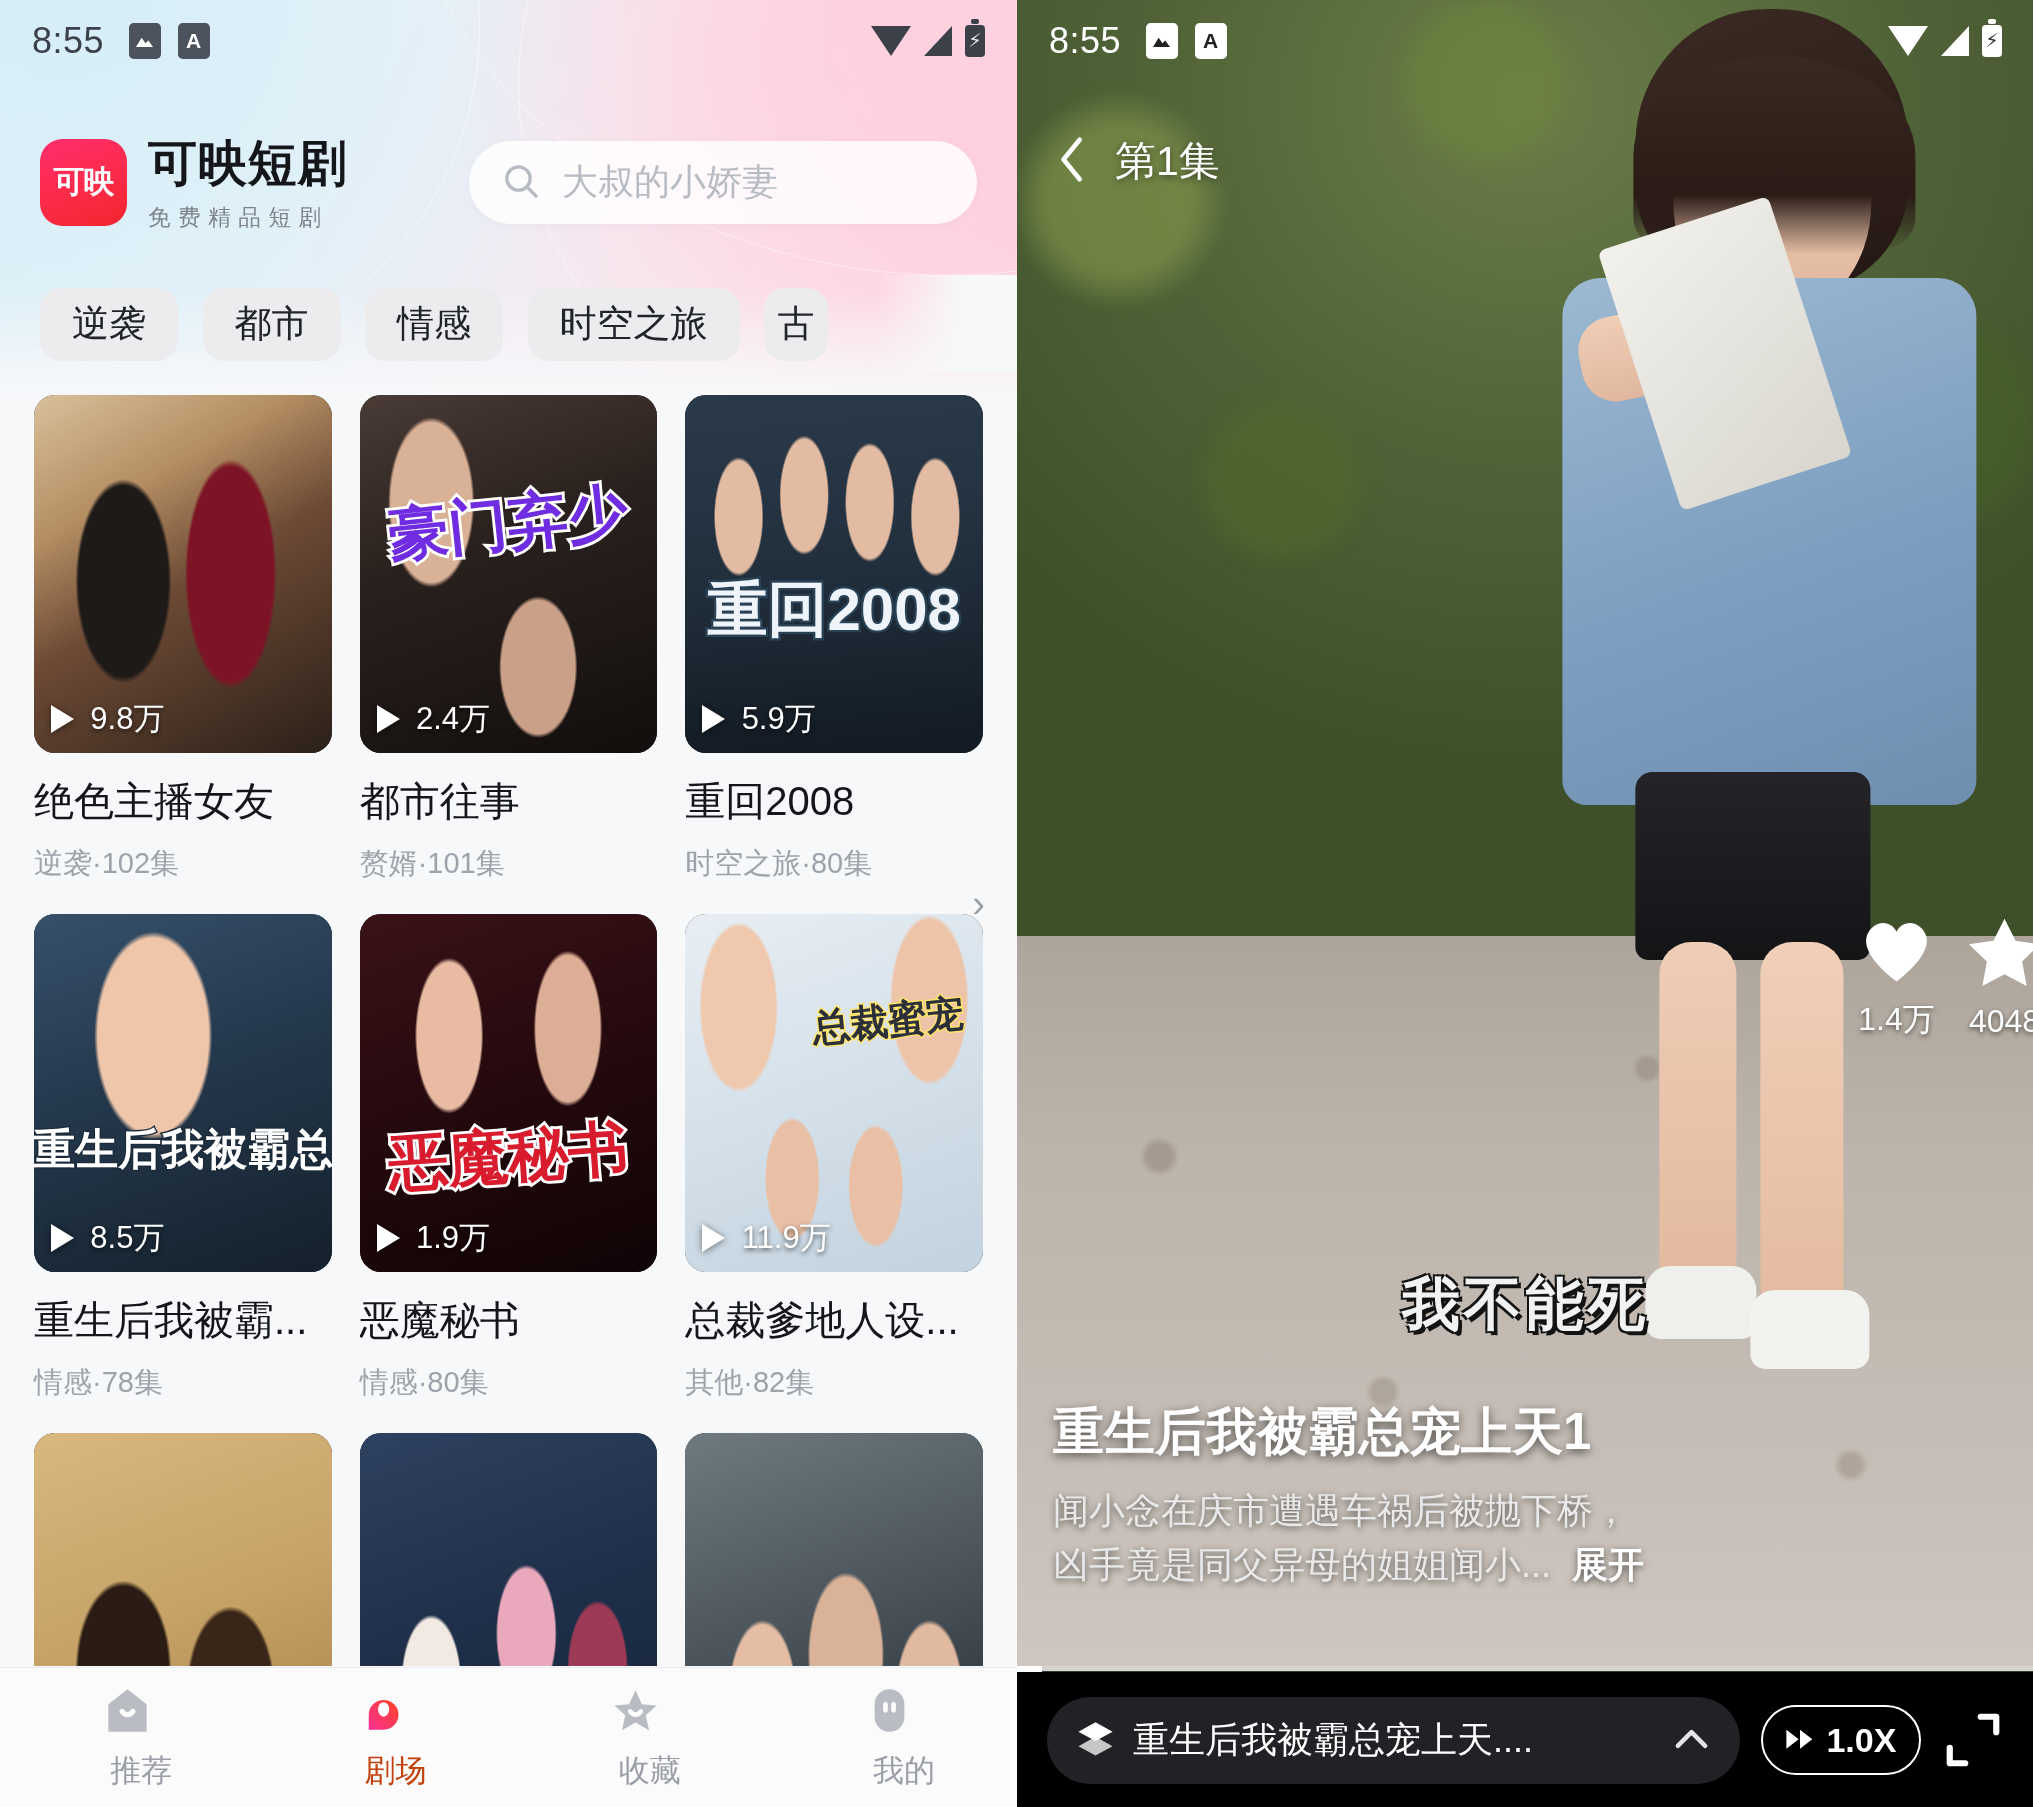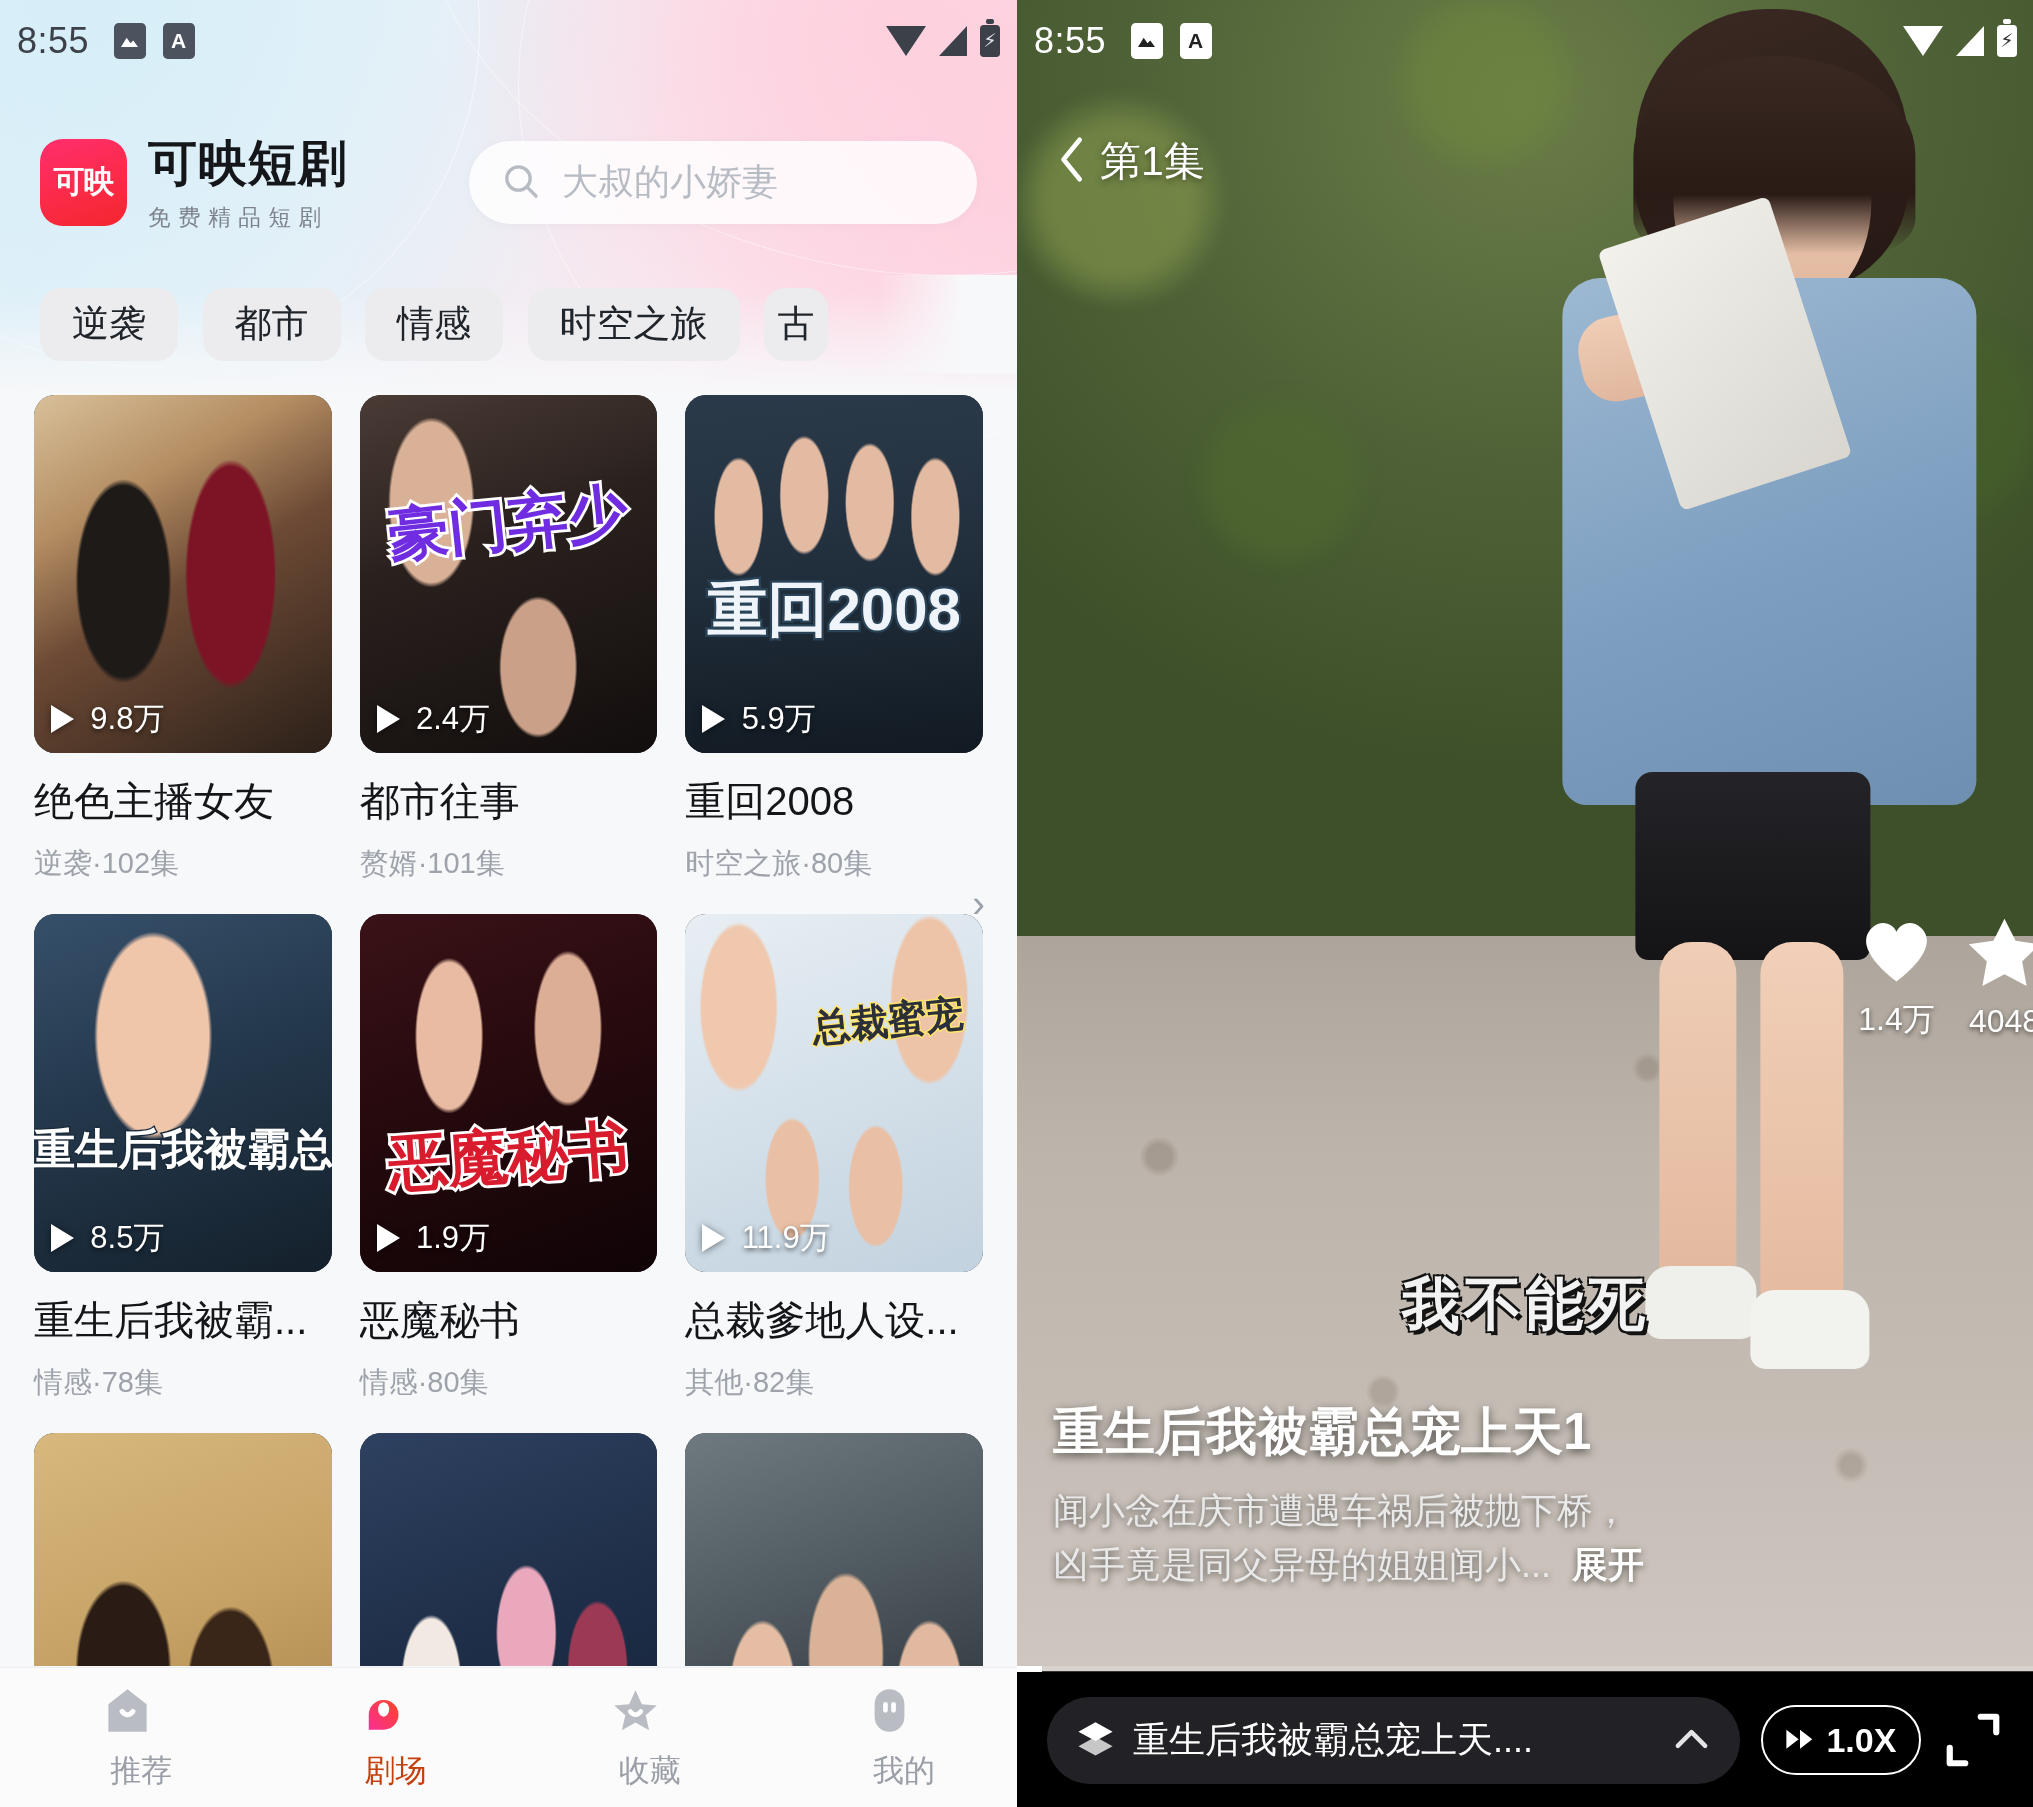--- a/index.html
+++ b/index.html
@@ -34,21 +34,21 @@
   }
   .arc3 {
     position:absolute; left:405px; top:-395px; width:923px; height:659px;
     border-radius:50%; border:1.9px solid rgba(255,255,255,.45);
     transform:rotate(16deg);
   }
 
   
   .statusbar {
     position:absolute; left:0; top:0; width:100%; height:81px;
-    display:flex; align-items:center; padding:0 17px; z-index:6;
+    display:flex; align-items:center; padding:0 32px; z-index:6;
   }
   .sb-time { font-size:36px; font-weight:400; letter-spacing:0.5px; }
   .sb-icons-left { display:flex; align-items:center; gap:17px; margin-left:24.5px; }
   .sb-right { margin-left:auto; display:flex; align-items:center; gap:13px; }
   .ic-img, .ic-a {
     width:32px; height:36px; border-radius:4.7px; display:flex;
     align-items:center; justify-content:center; font-size:21px; font-weight:700;
   }
   .left .sb-time, .left .ic-img, .left .ic-a { color:#3b4049; }
   .left .ic-img, .left .ic-a { background:#4c535e; color:#fff; }
@@ -191,21 +191,21 @@
              background:linear-gradient(180deg,#efcdb6,#e2b89d); border-radius:32px; }
   .vp-leg2 { position:absolute; left:266px; top:942px; width:83px; height:377px;
              background:linear-gradient(180deg,#f1cfb8,#e4ba9f); border-radius:32px; }
   .vp-shoe1 { position:absolute; left:151px; top:1266px; width:111px; height:73px;
               background:#efefec; border-radius:24.5px 24.5px 15px 15px; }
   .vp-shoe2 { position:absolute; left:256px; top:1290px; width:119px; height:79px;
               background:#f2f2ef; border-radius:24.5px 24.5px 15px 15px; }
   .vp-arm { position:absolute; left:85px; top:311px; width:122px; height:85px;
             background:linear-gradient(180deg,#f0cdb6,#e0b79e); border-radius:34px; transform:rotate(-12deg); }
 
-  .ep-bar { position:absolute; left:34px; top:132px; display:flex; align-items:center; gap:6px; z-index:7; }
+  .ep-bar { position:absolute; left:34px; top:132px; display:flex; align-items:center; gap:21px; z-index:7; }
   .ep-label { font-size:41px; color:#fff; text-shadow:0 1.9px 7.5px rgba(0,0,0,.5); }
 
   .side-actions {
     position:absolute; right:40px; top:904px; width:141px; z-index:7;
     display:flex; align-items:center; gap:21px;
   }
   .sa-item { display:flex; flex-direction:column; align-items:center; gap:7.5px; }
   .sa-count { font-size:32px; color:#fff; text-shadow:0 1.9px 5.6px rgba(0,0,0,.6); }
 
   .v-sub {

